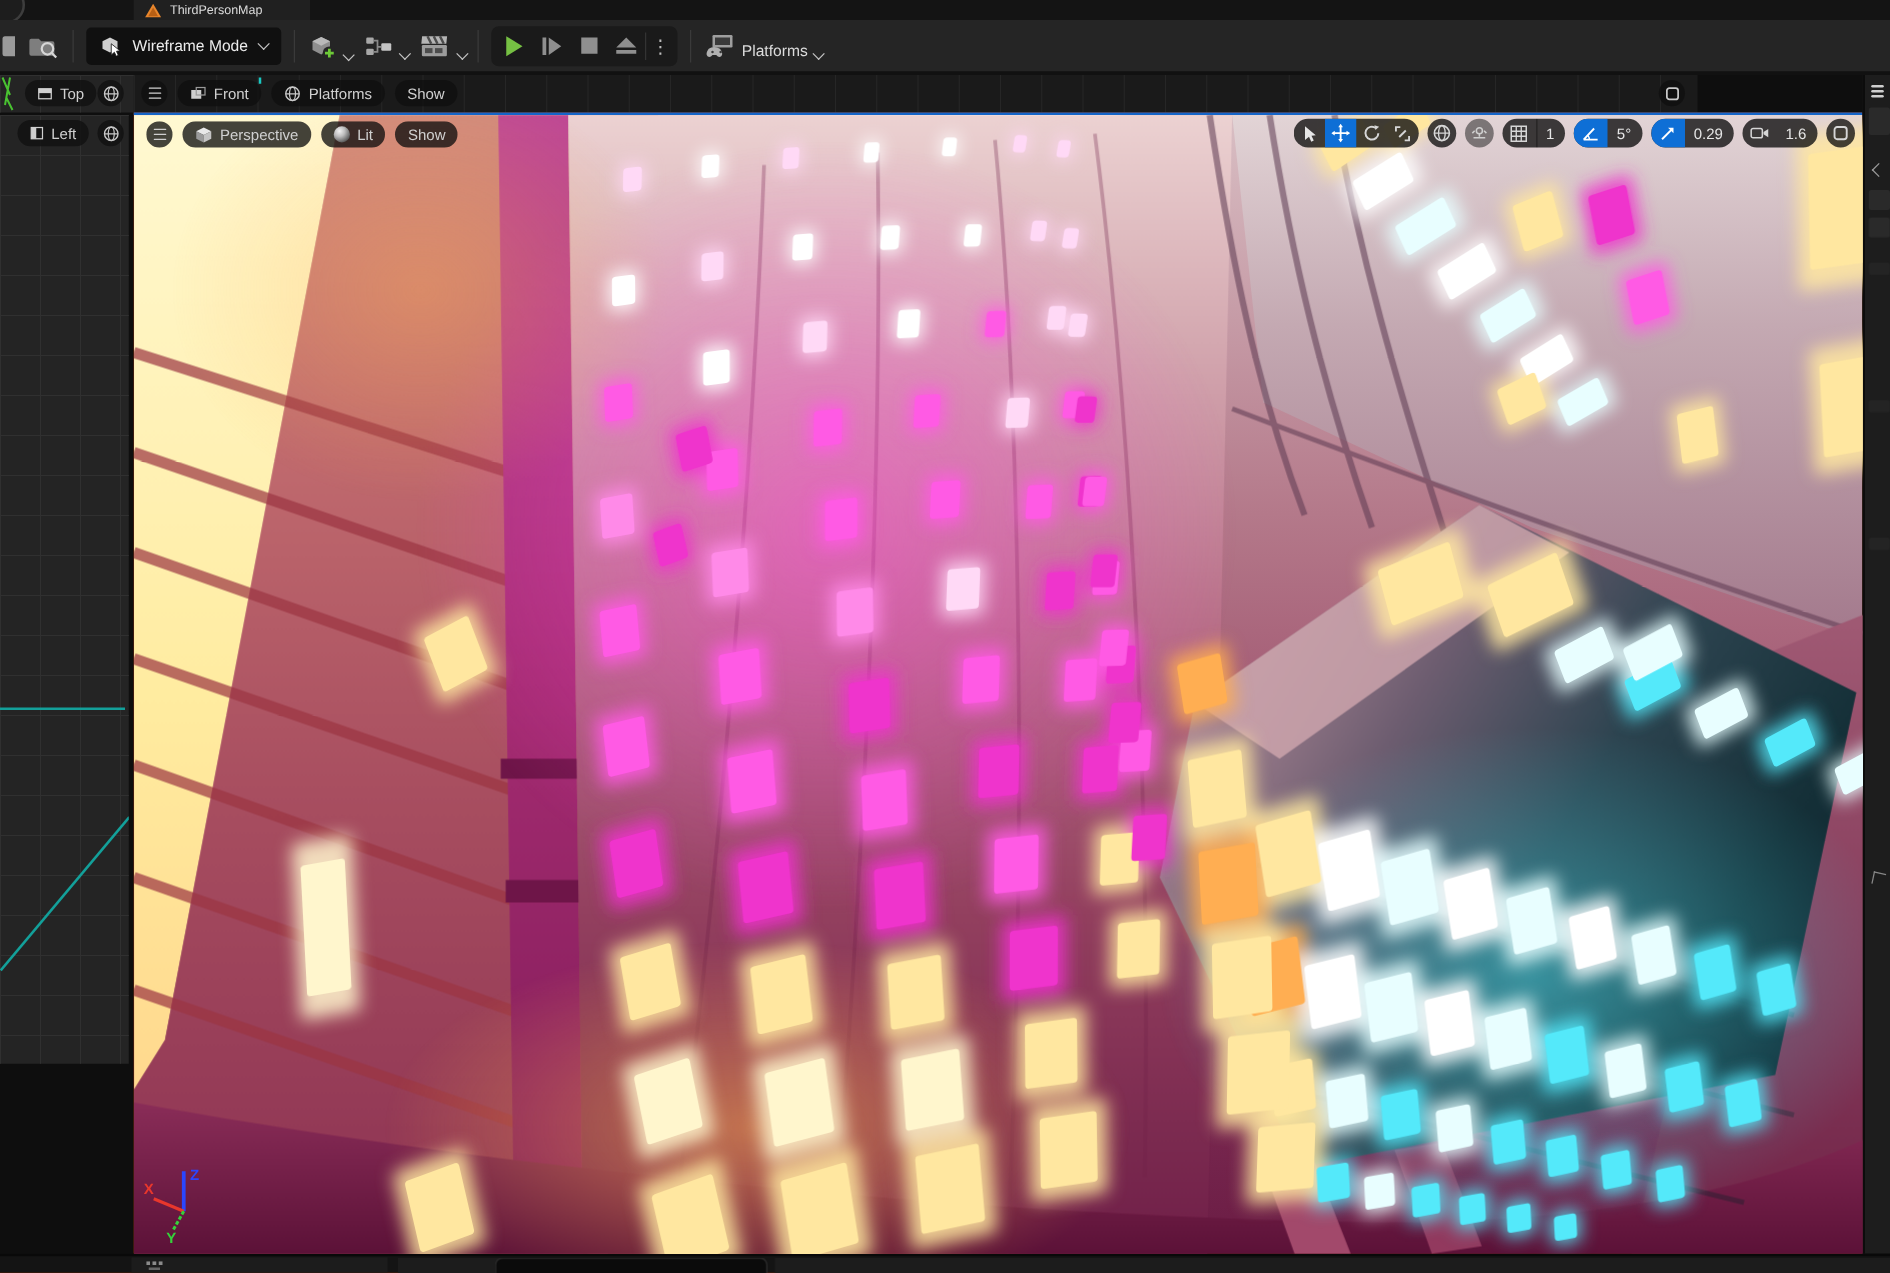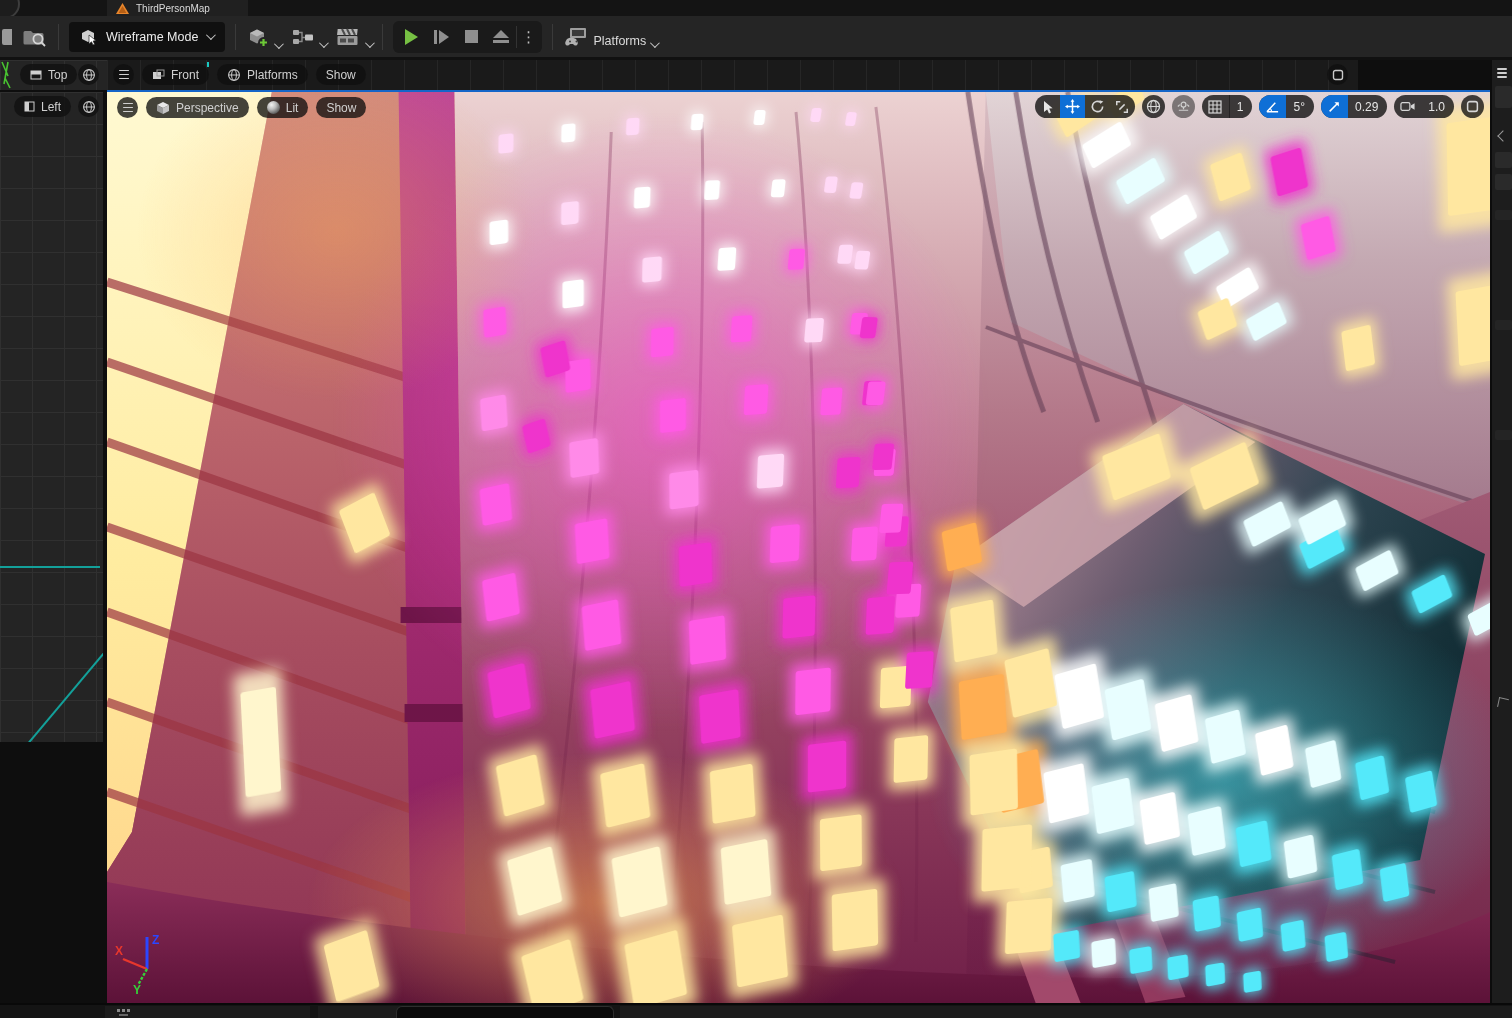--- a/index.html
+++ b/index.html
@@ -192,21 +192,21 @@
   </div>
   <div class="circ" style="position:absolute;left:78px;top:4px">
     <svg width="14" height="14" viewBox="0 0 14 14">
       <circle cx="7" cy="7" r="5.4" fill="none" stroke="#c9c9c9" stroke-width="1.1"></circle>
       <ellipse cx="7" cy="7" rx="2.4" ry="5.4" fill="none" stroke="#c9c9c9" stroke-width="1"></ellipse>
       <line x1="1.6" y1="7" x2="12.4" y2="7" stroke="#c9c9c9" stroke-width="1"></line>
     </svg>
   </div>
 </div>
 
-<div class="pane ortho-grid" style="left:0;top:92px;width:103px;height:650px">
+<div class="pane ortho-grid" style="left:0;top:92px;width:103px;height:759px">
   <div class="pillrow" style="left:14px;top:4px">
     <div class="pill">
       <svg width="11" height="11" viewBox="0 0 11 11">
         <rect x="1" y="1" width="9" height="9" fill="none" stroke="#cfcfcf"></rect>
           <rect x="1" y="1" width="4" height="9" fill="#cfcfcf"></rect>
       </svg>
       <span>Left</span>
     </div>
   </div>
   <div class="circ" style="position:absolute;left:78px;top:4px">
@@ -772,21 +772,21 @@
       </div>
       <span class="val">0.29</span>
     </div>
     <div class="spill">
       <div class="ic">
         <svg width="16" height="13" viewBox="0 0 17 13">
           <rect x="1" y="2.5" width="9.5" height="8" rx="1.6" fill="none" stroke="#d6d6d6" stroke-width="1.3"></rect>
           <polygon points="11.5,5.5 15.5,3 15.5,10 11.5,7.5" fill="#d6d6d6"></polygon>
         </svg>
       </div>
-      <span class="val">1.0</span>
+      <span class="val">1.6</span>
     </div>
     <div class="circ" style="width:23px;height:23px">
       <svg width="13" height="13" viewBox="0 0 12 12">
         <rect x="1.5" y="1.5" width="9" height="9" rx="2" fill="none" stroke="#d6d6d6" stroke-width="1.4"></rect>
       </svg>
     </div>
   </div>
 
   
   <svg class="gizmo" width="64" height="64" viewBox="0 0 64 64">

